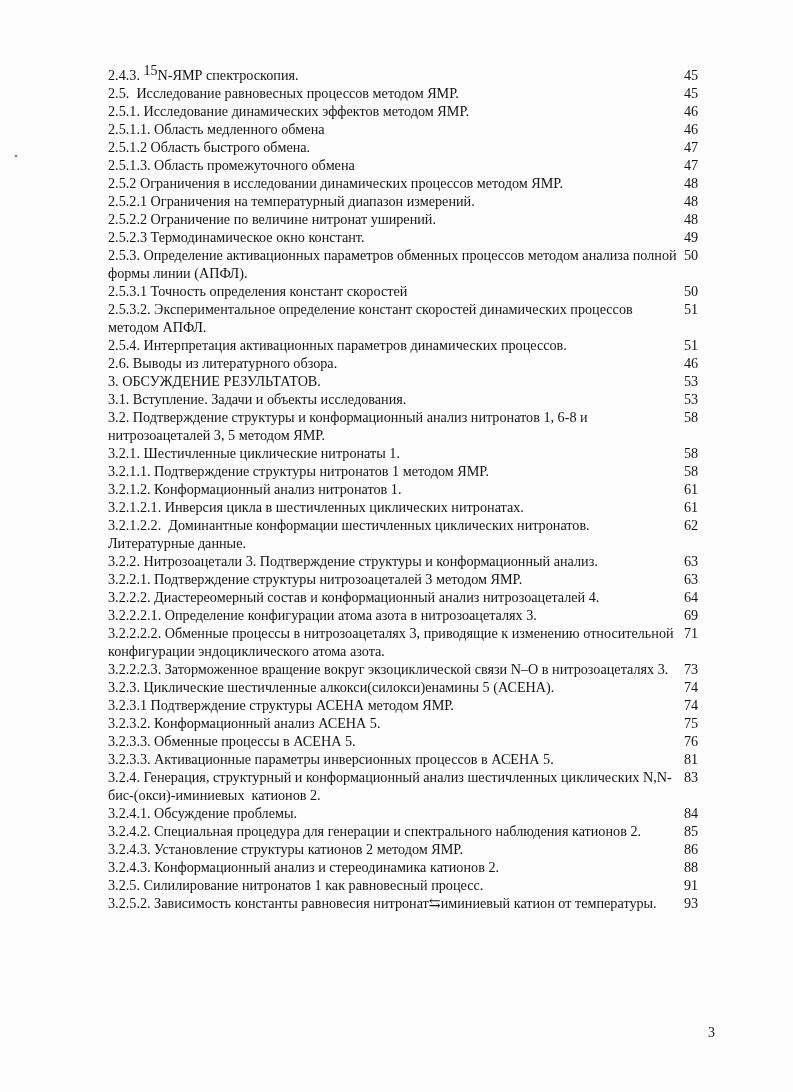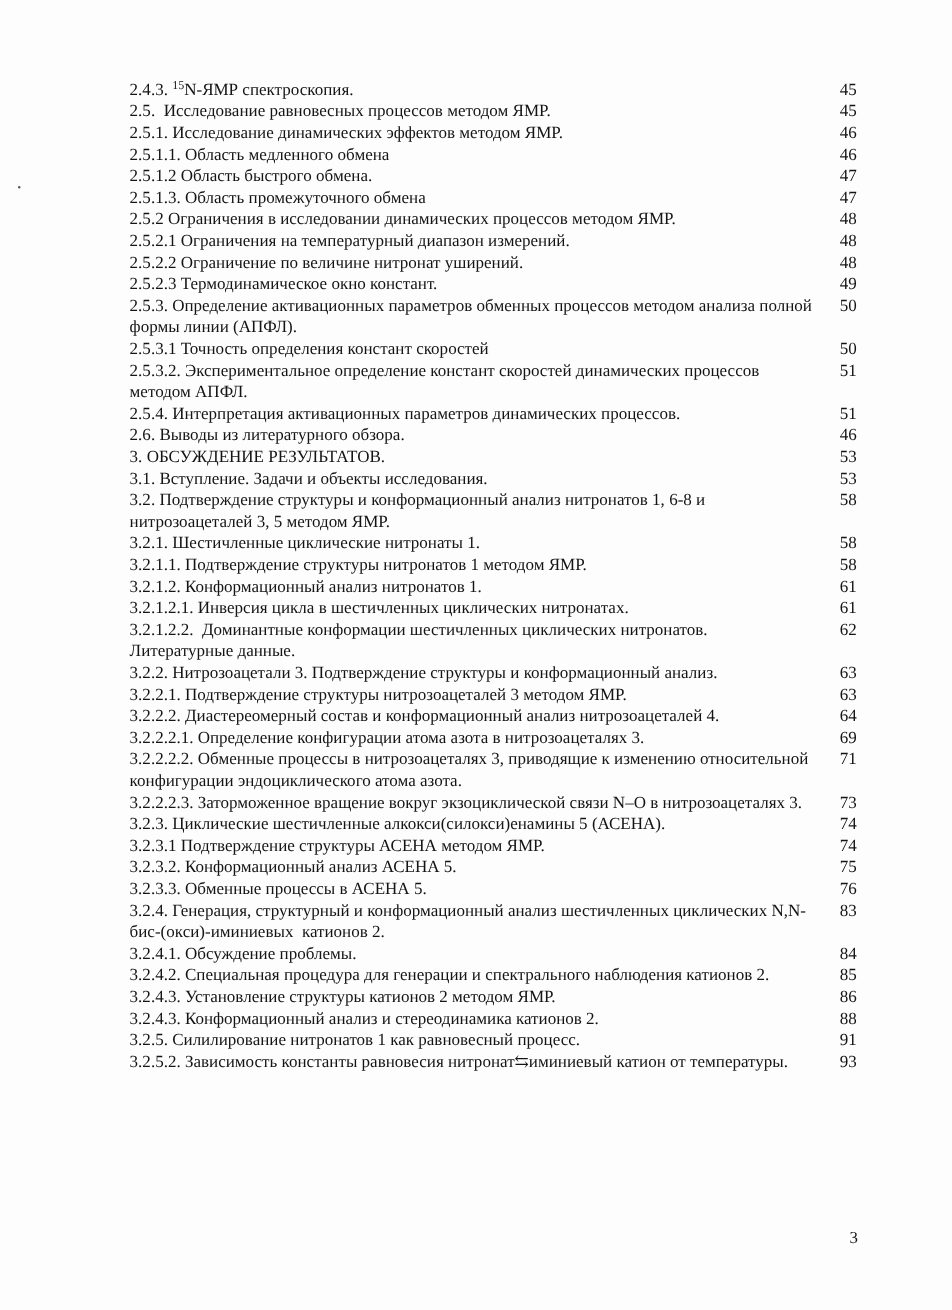--- a/index.html
+++ b/index.html
@@ -11,22 +11,22 @@
     font-size: 14.2px;
   }
   .toc {
     position: absolute; left: 108px; top: 66px; width: 606px;
   }
   .entry {
     display: flex; justify-content: space-between; align-items: flex-start;
     line-height: 18px;
   }
   .entry .title { width: 570px; white-space: pre-wrap; }
-  .entry .num { width: 30px; text-align: right; }
-  sup { font-size: 10px; vertical-align: 5px; line-height: 0; }
+  .entry .num { width: 30px; }
+  sup { font-size: 14px; vertical-align: 5px; line-height: 0; }
   .speck {
     position: absolute; left: 15px; top: 155px; width: 2px; height: 2px;
     background: #555; border-radius: 1px;
   }
   .page-number {
     position: absolute; left: 708px; top: 1025px;
     font-size: 14px;
   }
 </style>
 </head>
@@ -162,20 +162,24 @@
       </div>
     <div class="entry">
         <span class="title">3.2.3.2. Конформационный анализ АСЕНА 5.</span>
         <span class="num">75</span>
       </div>
     <div class="entry">
         <span class="title">3.2.3.3. Обменные процессы в АСЕНА 5.</span>
         <span class="num">76</span>
       </div>
     <div class="entry">
+        <span class="title">3.2.3.3. Активационные параметры инверсионных процессов в АСЕНА 5.</span>
+        <span class="num">81</span>
+      </div>
+    <div class="entry">
         <span class="title">3.2.4. Генерация, структурный и конформационный анализ шестичленных циклических N,N-бис-(окси)-иминиевых  катионов 2.</span>
         <span class="num">83</span>
       </div>
     <div class="entry">
         <span class="title">3.2.4.1. Обсуждение проблемы.</span>
         <span class="num">84</span>
       </div>
     <div class="entry">
         <span class="title">3.2.4.2. Специальная процедура для генерации и спектрального наблюдения катионов 2.</span>
         <span class="num">85</span>

